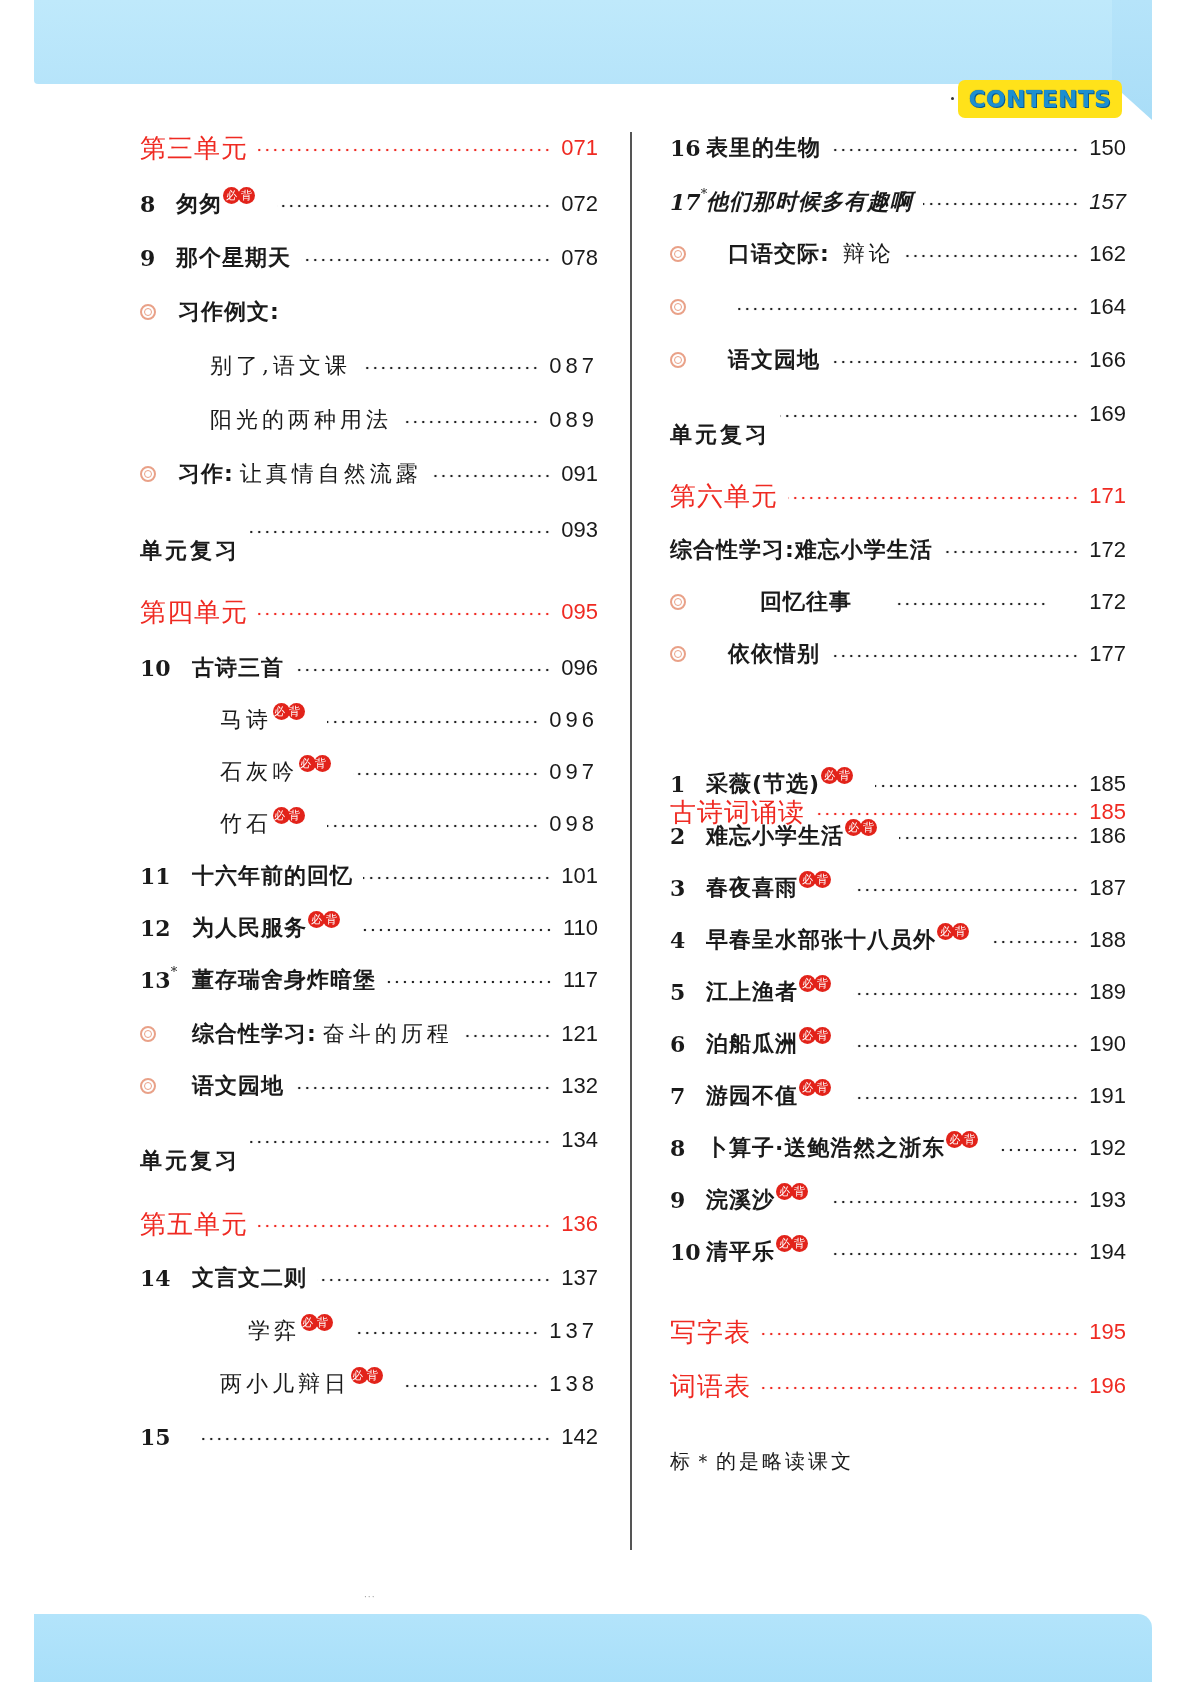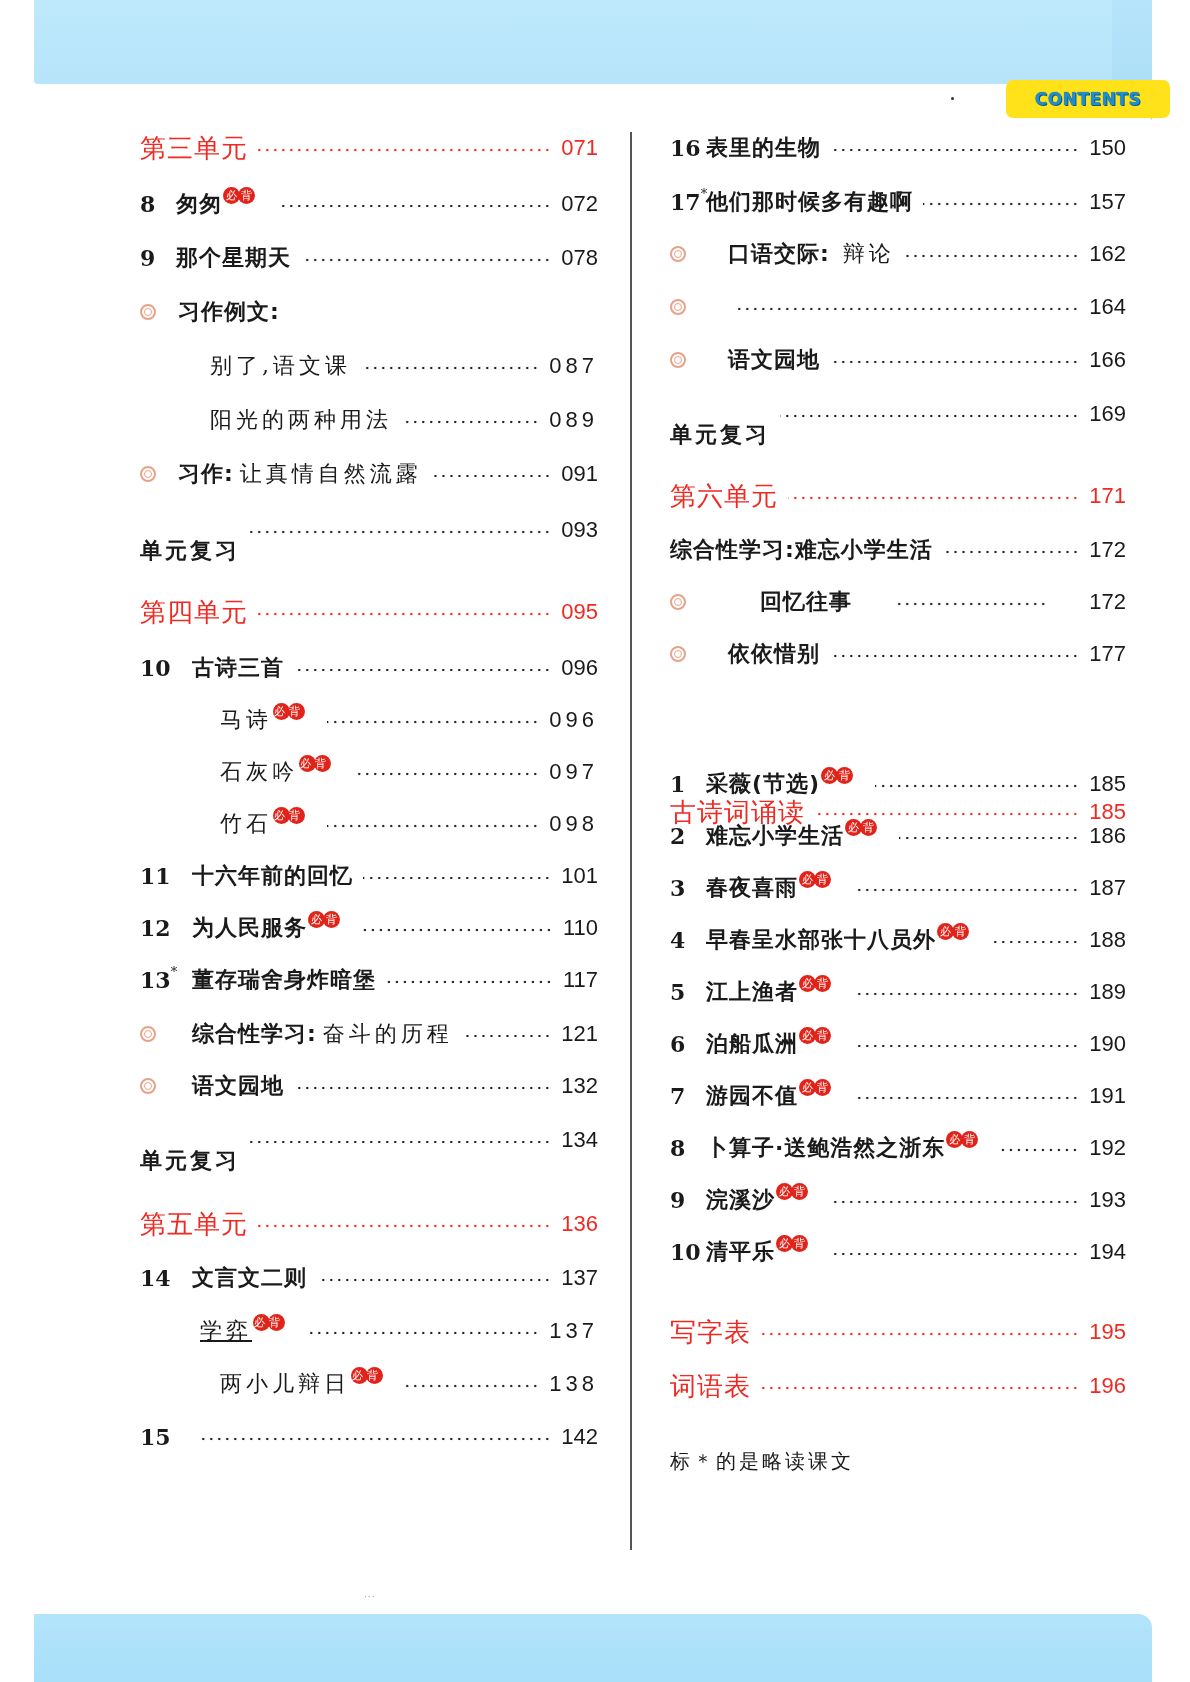--- a/index.html
+++ b/index.html
@@ -19,24 +19,23 @@
   .bottom-band {
     position: absolute; left: 34px; top: 1614px; width: 1118px; height: 68px;
     background: linear-gradient(180deg, #b3e4fb 0%, #a8dff9 100%);
     border-top-right-radius: 14px;
   }
 
   .contents-badge {
     position: absolute; left: 958px; top: 80px; width: 164px; height: 38px;
     background: #ffe21a; border-radius: 7px;
     display: flex; align-items: center; justify-content: center;
-    font-family: "DejaVu Sans", sans-serif; font-weight: bold; font-size: 17px;
+    font-family: "DejaVu Sans", sans-serif; font-weight: bold; font-size: 23px;
     letter-spacing: 0.5px; color: #1c8fd0;
     text-shadow: 0 0 1px #0a4f8a, 1px 1px 0 #0b5b94;
-    margin-left: 48px;
   }
   .badge-dot { position: absolute; left: 951px; top: 97px; width: 3px; height: 3px; background: #333; border-radius: 50%; }
 
   .col-divider {
     position: absolute; left: 630px; top: 132px; width: 1.5px; height: 1418px; background: #555;
   }
 
   .col { position: absolute; top: 0; }
   .col-left { left: 140px; width: 458px; }
   .col-right { left: 670px; width: 456px; }
@@ -237,21 +236,21 @@
       <span class="leader"></span>
       <span class="page">136</span>
     </div>
     <div class="row lesson" style="top: 1258px;">
       <span class="num" style="width: 52px;">14</span>
       <span class="title">文言文二则</span>
       <span class="leader"></span>
       <span class="page">137</span>
     </div>
     <div class="row sub" style="top: 1311px;">
-      <span class="sub" style="margin-left: 60px; text-decoration: underline;">学弈</span>
+      <span class="sub" style="margin-left: 108px;">学弈</span>
       <span class="bibei">
         <span>必</span>
         <span>背</span>
       </span>
       <span class="leader" style="margin-left: 22px;"></span>
       <span class="page">137</span>
     </div>
     <div class="row sub" style="top: 1364px;">
       <span class="sub" style="margin-left: 80px;">两小儿辩日</span>
       <span class="bibei">
@@ -267,21 +266,21 @@
       <span class="page">142</span>
     </div>
   </div>
 <div class="col col-right" id="col-right">
     <div class="row lesson" style="top: 128px;">
       <span class="num" style="width: 36px;">16</span>
       <span class="title">表里的生物</span>
       <span class="leader"></span>
       <span class="page">150</span>
     </div>
-    <div class="row lesson" style="top: 182px;">
+    <div class="row lesson" style="top: 182px; font-style: italic;">
       <span class="num" style="width: 36px;">17<sup>*</sup></span>
       <span class="title">他们那时候多有趣啊</span>
       <span class="leader"></span>
       <span class="page">157</span>
     </div>
     <div class="row activity" style="top: 234px;">
       <span class="icon-slot" style="width: 58px;">
         <span class="circle-icon"></span>
       </span>
       <span class="title">口语交际:<span class="light" style="margin-left: 13px;">辩论</span></span>

